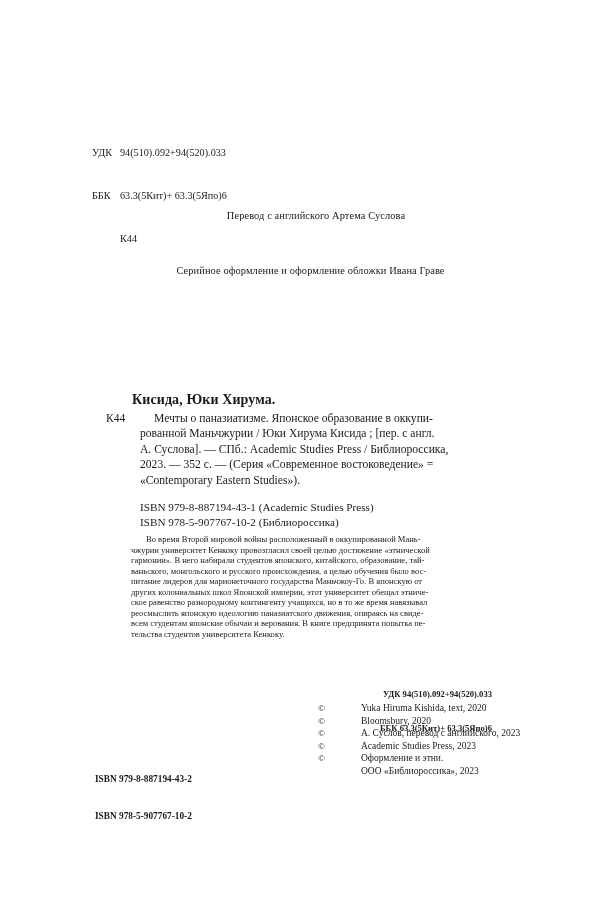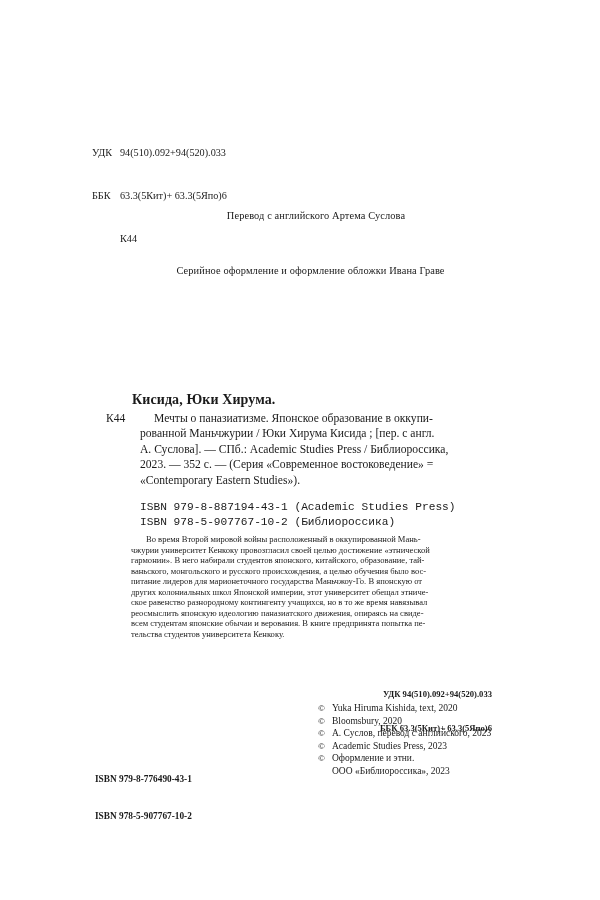--- a/index.html
+++ b/index.html
@@ -105,21 +105,20 @@
   .isbn-inner {
     position: absolute;
     left: 140px;
     top: 500px;
     font-size: 11.2px;
     line-height: 14.6px;
   }
   .isbn-inner span {
     display: block;
     white-space: pre;
-    font-family: Liberation Mono, monospace;
   }
 
   
   .annotation {
     position: absolute;
     left: 131px;
     top: 534px;
     width: 337px;
     font-size: 8.55px;
     line-height: 10.55px;
@@ -165,20 +164,21 @@
     display: inline-block;
     width: 14px;
     flex: 0 0 14px;
     font-size: 9.2px;
   }
   .copyright-row.continuation .copyright-mark {
     visibility: hidden;
   }
   .copyright-text {
     display: inline-block;
+    margin-left: 29px;
   }
 
   
   .isbn-bottom {
     position: absolute;
     left: 95px;
     top: 749px;
     font-size: 9.3px;
     line-height: 12.2px;
     font-weight: bold;
@@ -258,17 +258,17 @@
       <span class="copyright-mark">©</span>
       <span class="copyright-text">Оформление и этни.</span>
     </div>
     <div class="copyright-row continuation">
       <span class="copyright-mark">©</span>
       <span class="copyright-text">ООО «Библиороссика», 2023</span>
     </div>
   </div>
 
   <div class="isbn-bottom">
-    <span>ISBN 979-8-776490-43-1</span>
+    <span>ISBN 979-8-887194-43-2</span>
     <span>ISBN 978-5-907767-10-2</span>
   </div>
 
 </div>
 
 </body></html>

